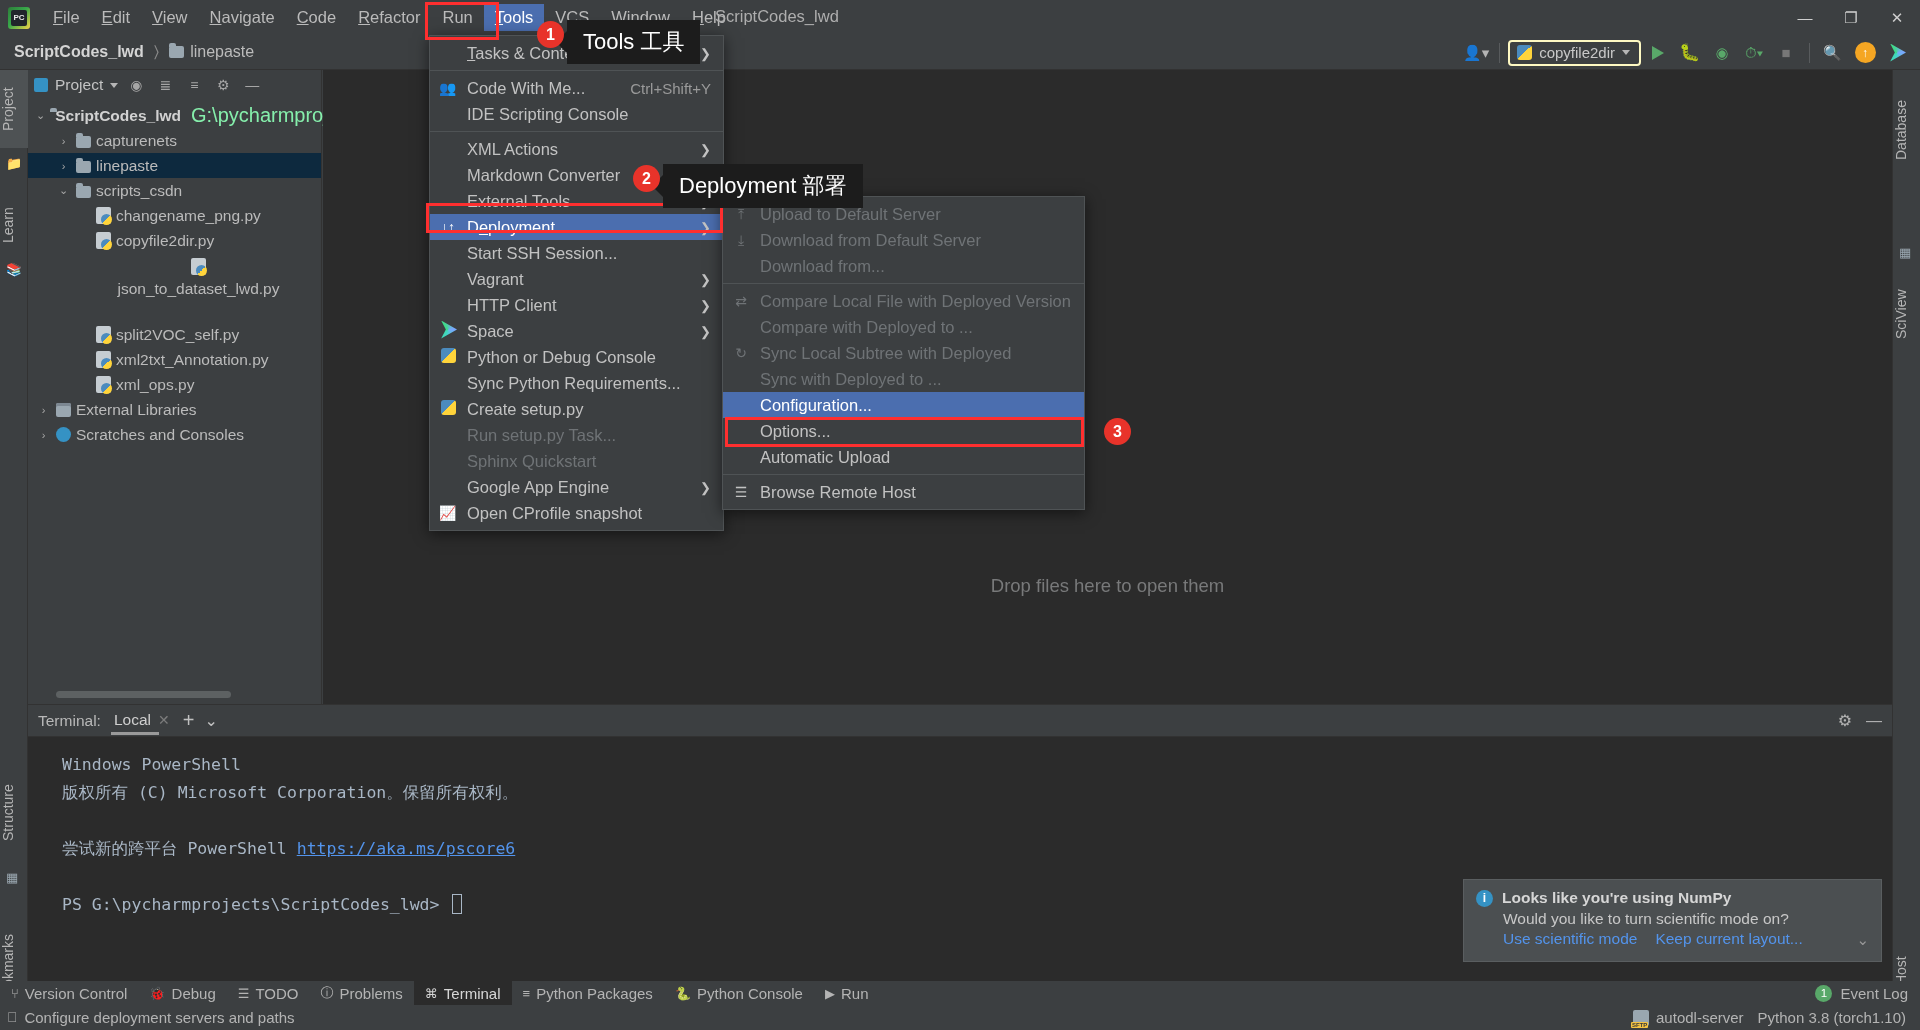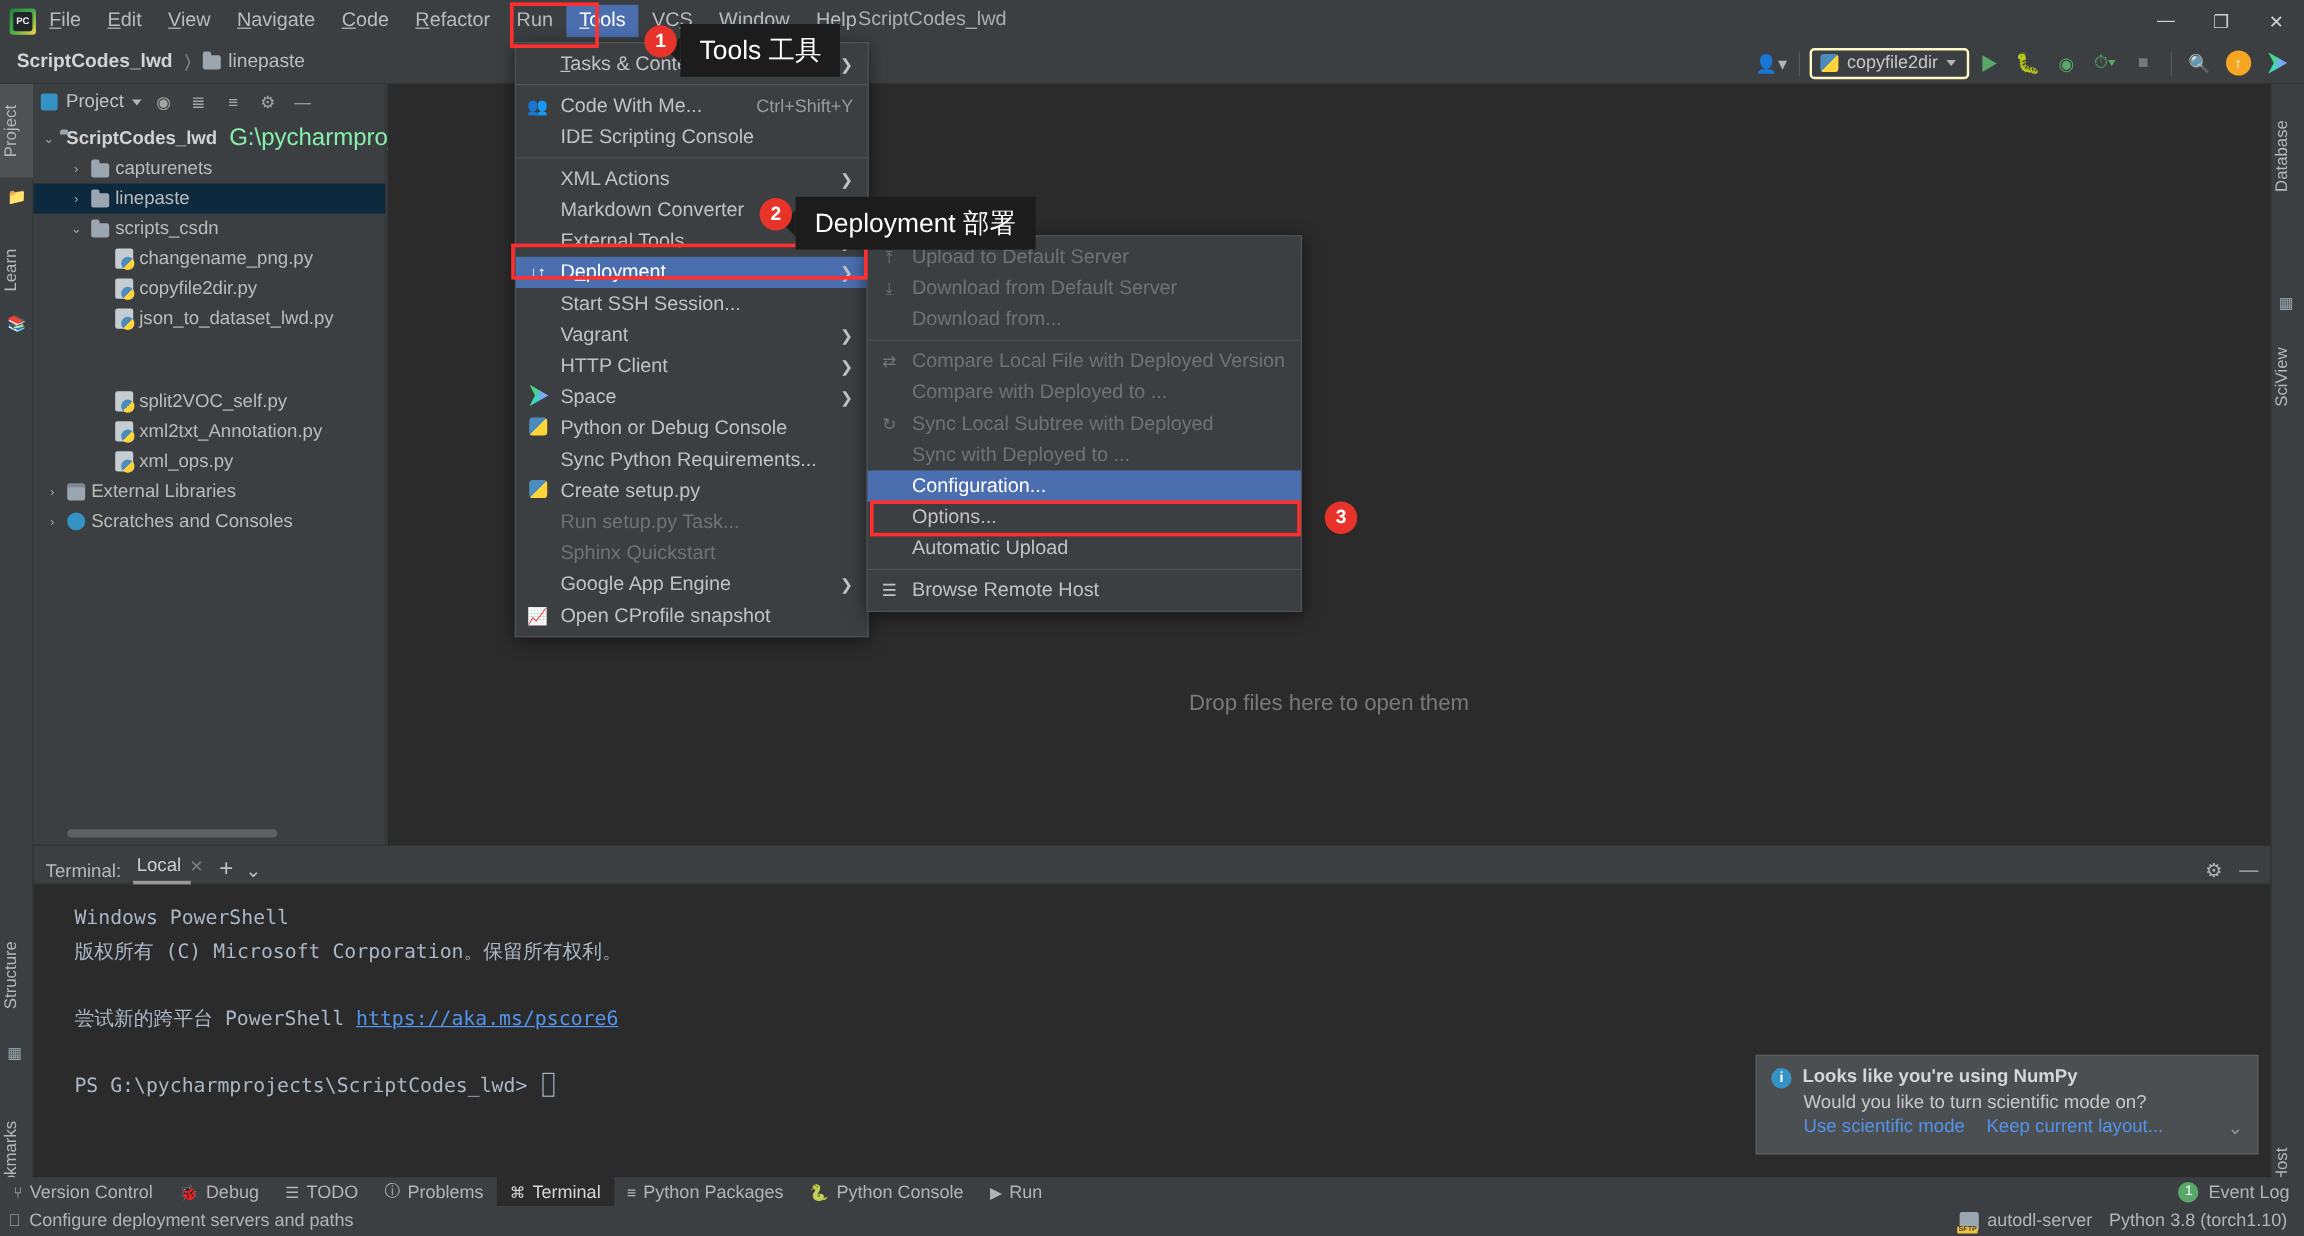--- a/index.html
+++ b/index.html
@@ -12,21 +12,21 @@
   }
   #app { position: relative; width: 1920px; height: 1030px; }
 
   
   .menubar {
     position: absolute; top: 0; left: 0; width: 1920px; height: 35px;
     background: #3c3f41; display: flex; align-items: center;
     font-size: 16.5px; color: #bbbbbb;
   }
   .pc-logo {
-    width: 22px; height: 22px; margin-left: 8px; 
+    width: 22px; height: 22px; margin-left: 8px; margin-right: 12px;
     border-radius: 3px; position: relative;
     background: linear-gradient(135deg,#2d7d3a 0%, #37a84a 45%, #f5d547 100%);
     flex: none;
   }
   .pc-logo::after {
     content: ""; position: absolute; inset: 3px;
     background: #21252b; border-radius: 2px;
   }
   .pc-logo .pc-txt {
     position: absolute; inset: 0; z-index: 2;
@@ -190,21 +190,21 @@
     position: absolute; font-size: 18.5px; color: #5c5e60; white-space: nowrap;
   }
   .ed-key { color: #4f87c7; }
 
   
   .term-panel {
     position: absolute; left: 28px; top: 704px; right: 28px; bottom: 47px;
     background: #2b2b2b; border-top: 1px solid #323232;
   }
   .term-head {
-    height: 32px; background: #3c3f41; display: flex; align-items: flex-end;
+    height: 32px; background: #3c3f41; display: flex; align-items: center;
     gap: 10px; padding: 0 10px; font-size: 15.5px; color: #b8b8b8;
     border-bottom: 1px solid #323232;
   }
   .term-tab {
     position: relative; padding: 4px 3px 5px; color: #cfcfcf;
     display: flex; align-items: center; gap: 7px;
   }
   .term-tab .under {
     position: absolute; left: 0; right: 14px; bottom: -1px; height: 3px;
     background: #9a9a9a;
@@ -440,21 +440,21 @@
         <div class="trow" style="padding-left: 48px;">
           <span class="arrow"></span>
           <span class="pyfile-ic"></span>
           <span>changename_png.py</span>
         </div>
         <div class="trow" style="padding-left: 48px;">
           <span class="arrow"></span>
           <span class="pyfile-ic"></span>
           <span>copyfile2dir.py</span>
         </div>
-        <div class="trow" style="padding-left: 48px;">
+        <div class="trow" style="padding-left: 48px; flex-direction: column;">
           <span class="arrow"></span>
           <span class="pyfile-ic"></span>
           <span>json_to_dataset_lwd.py</span>
         </div>
         <div class="trow" style="padding-left: 48px; margin-top: 44px;">
           <span class="arrow"></span>
           <span class="pyfile-ic"></span>
           <span>split2VOC_self.py</span>
         </div>
         <div class="trow" style="padding-left: 48px;">

